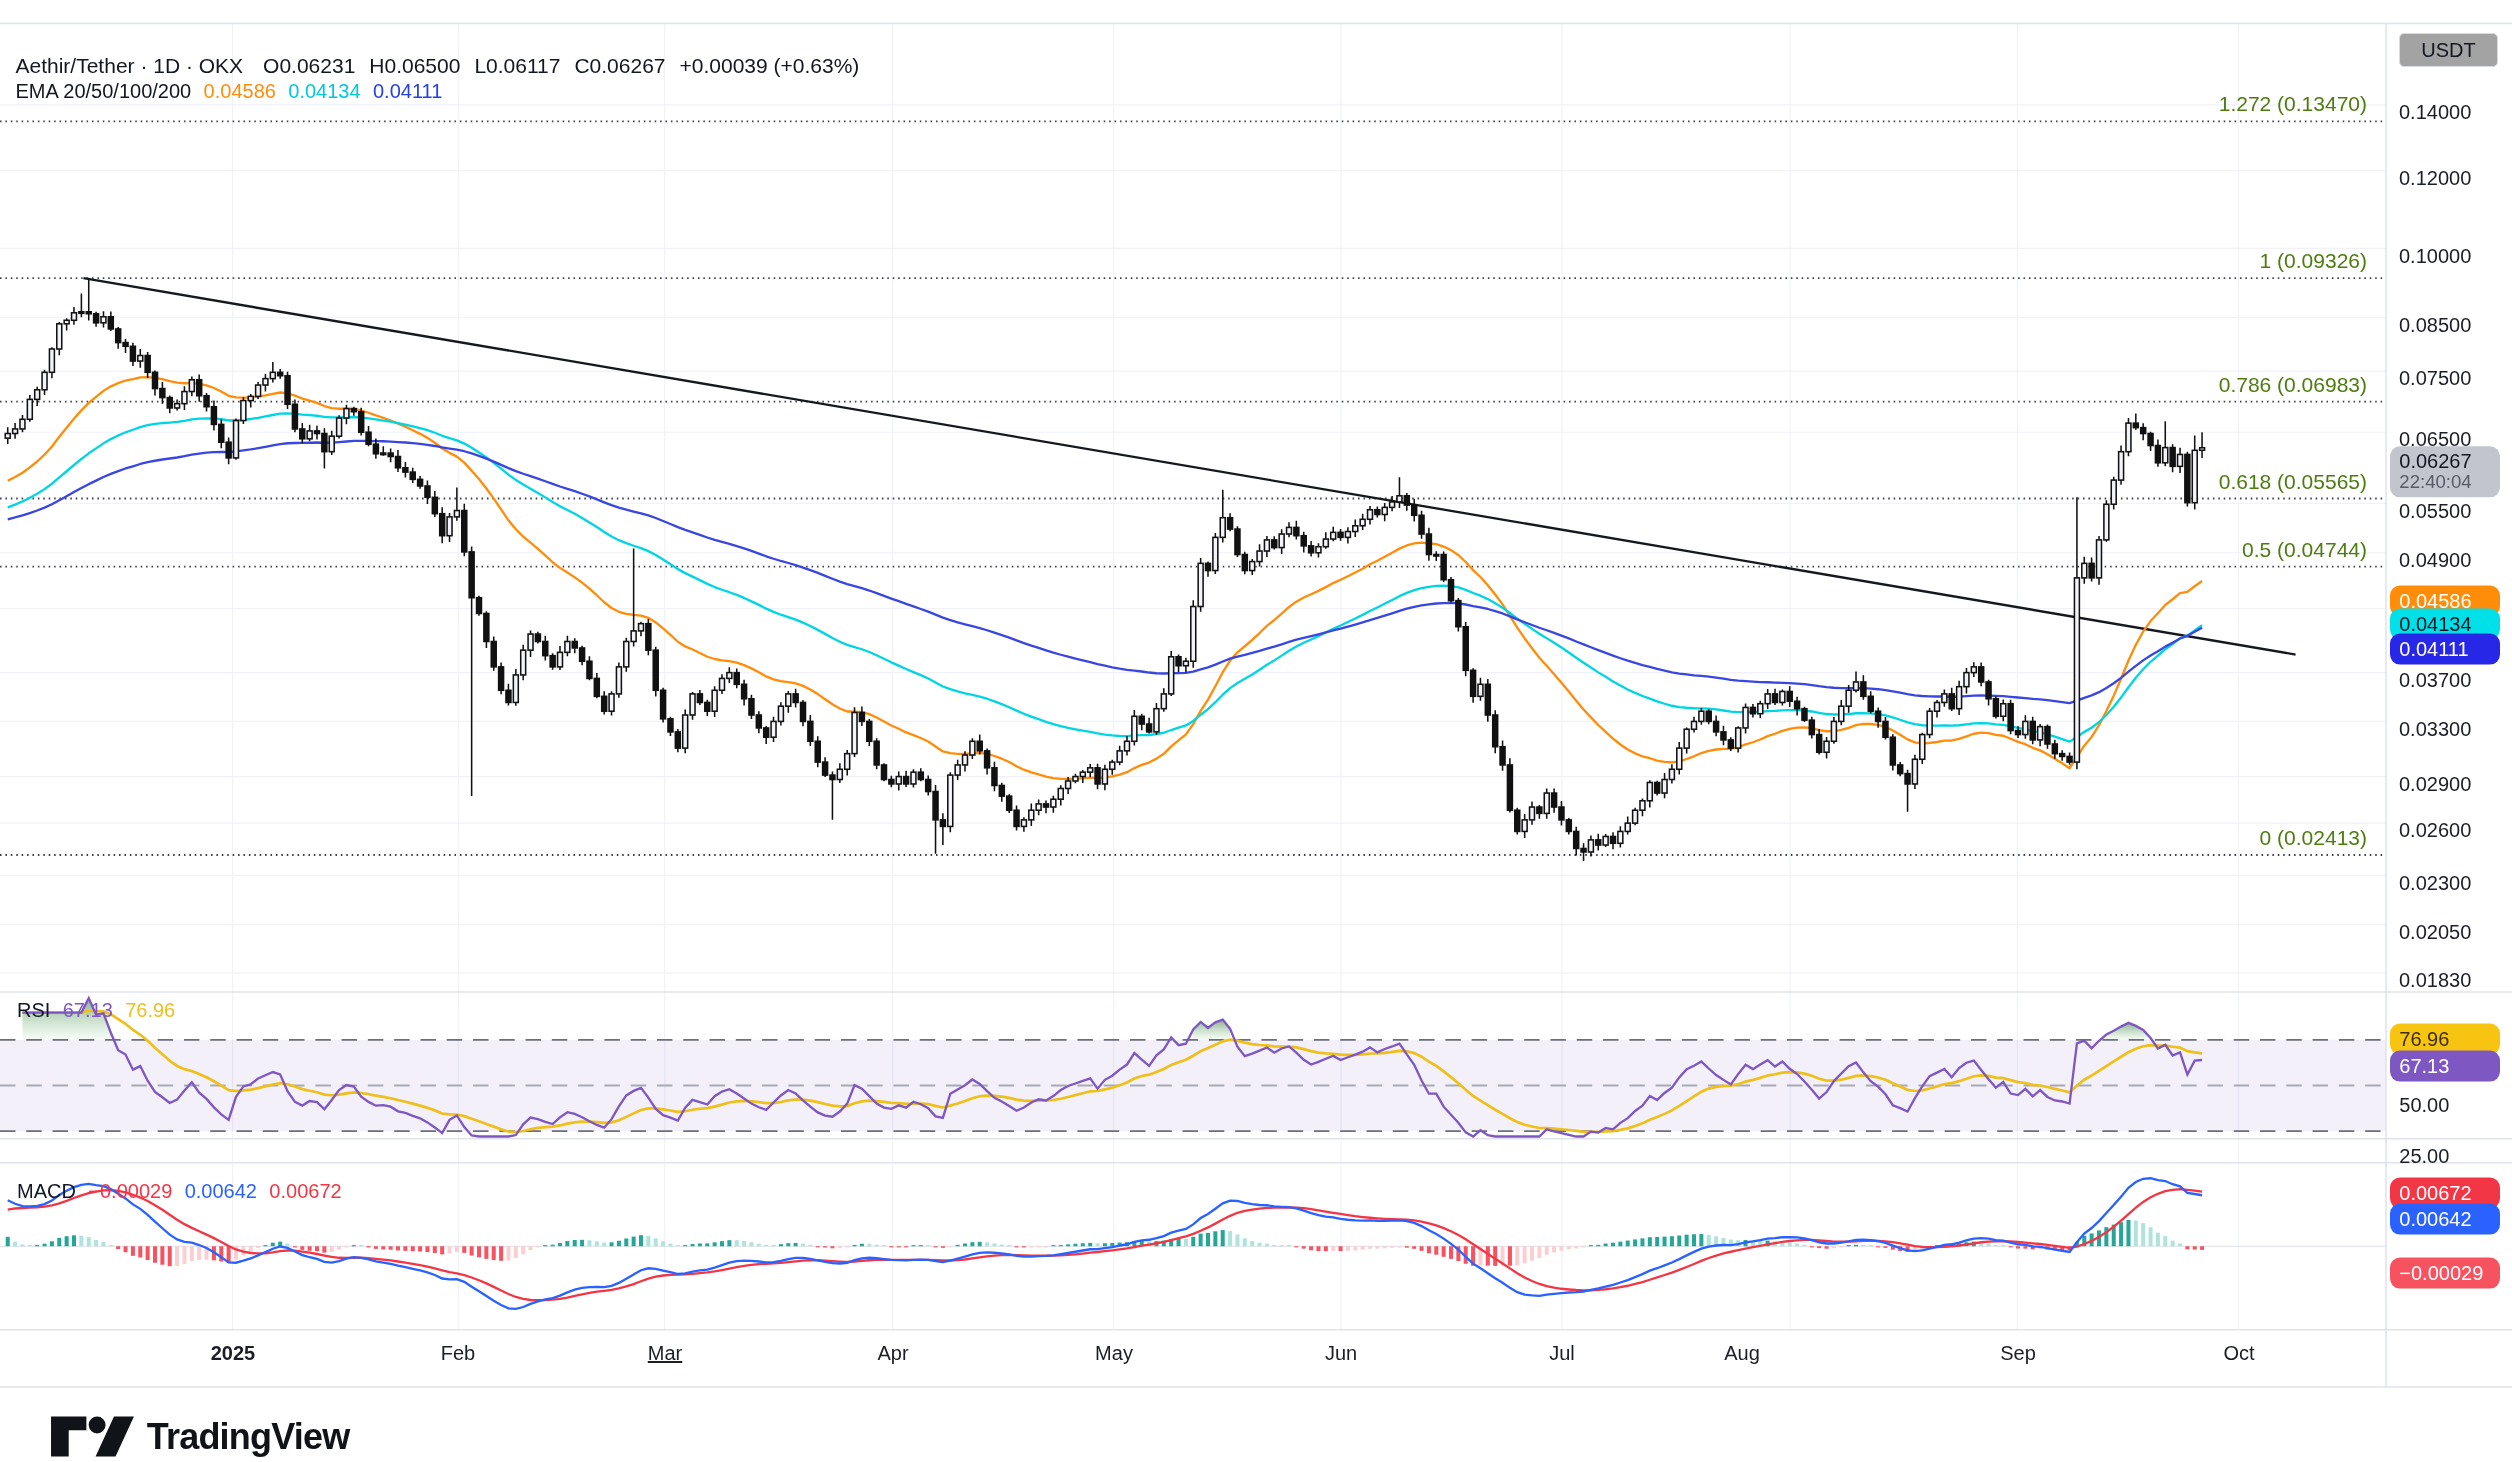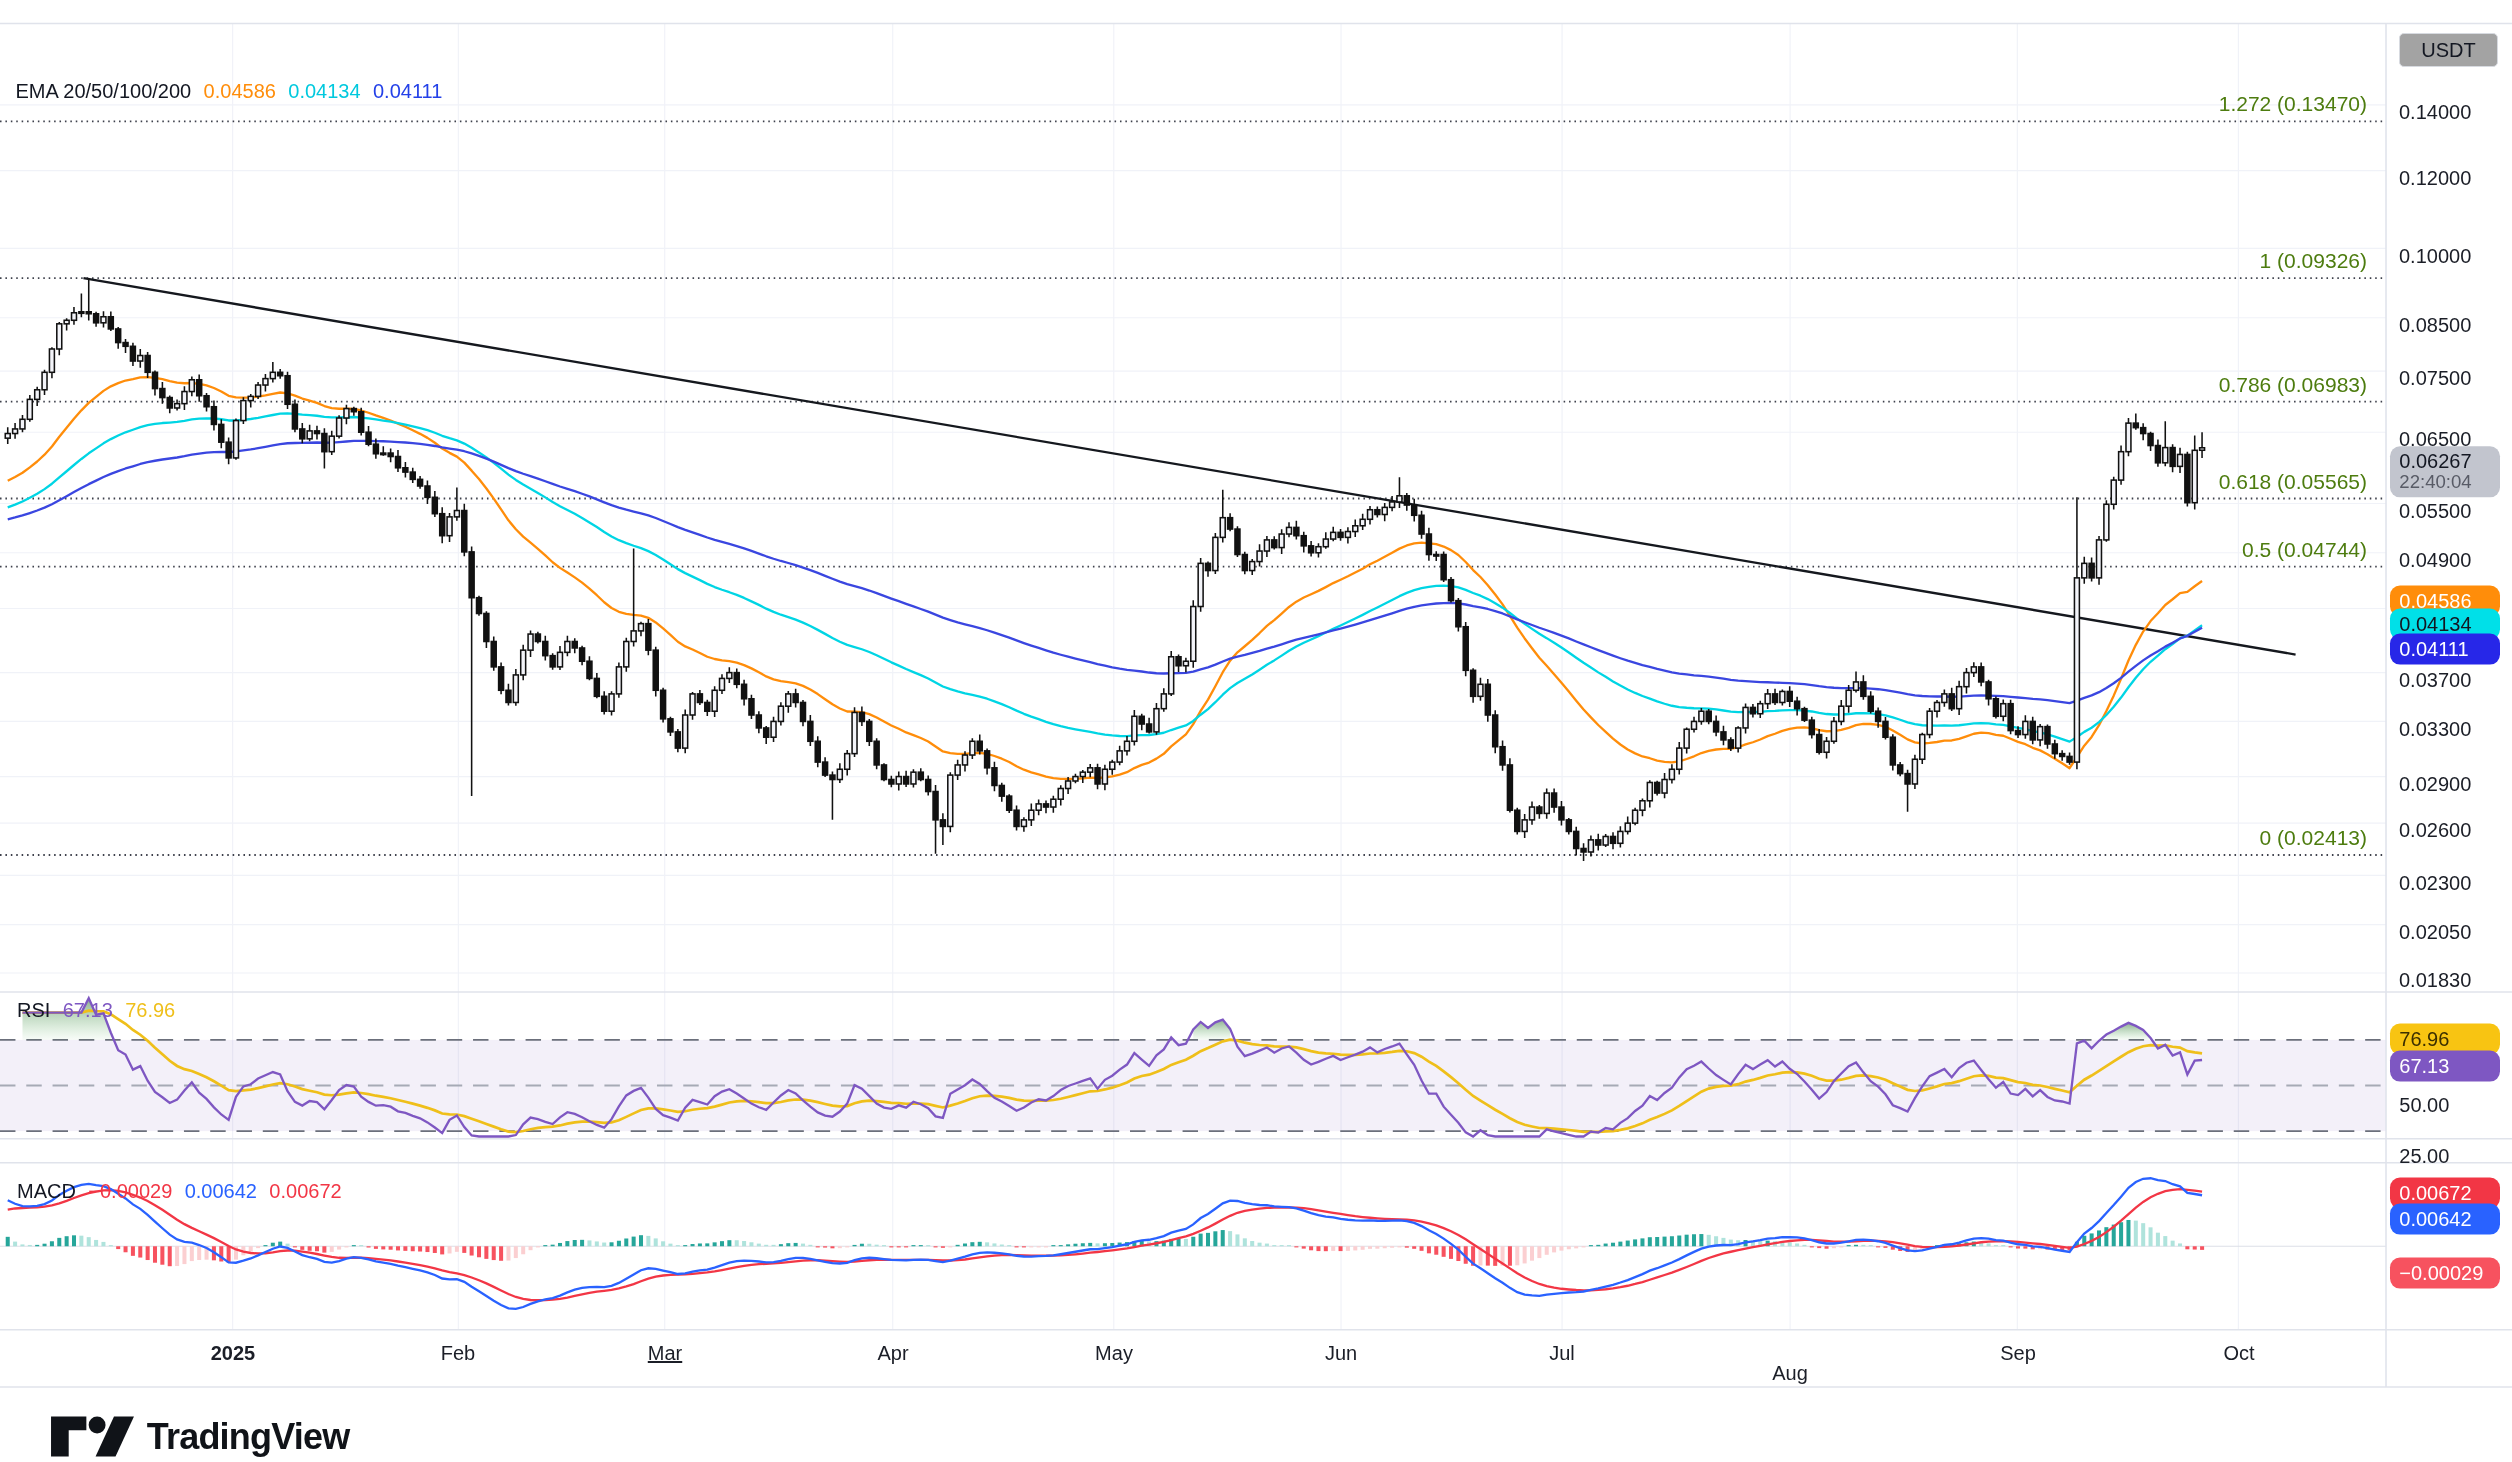--- a/index.html
+++ b/index.html
@@ -699,20 +699,28 @@
       <line x1="0" y1="30" x2="3250" y2="30" stroke="#E0E3EB" stroke-width="2"></line>
       <line x1="0" y1="1283" x2="3250" y2="1283" stroke="#E0E3EB" stroke-width="2"></line>
       <line x1="0" y1="1473" x2="3250" y2="1473" stroke="#E0E3EB" stroke-width="2"></line>
       <line x1="0" y1="1504" x2="3250" y2="1504" stroke="#E0E3EB" stroke-width="2"></line>
       <line x1="0" y1="1720" x2="3250" y2="1720" stroke="#E0E3EB" stroke-width="2"></line>
       <line x1="0" y1="1794" x2="3250" y2="1794" stroke="#E0E3EB" stroke-width="2"></line>
       <line x1="3087" y1="30" x2="3087" y2="1794" stroke="#E0E3EB" stroke-width="2"></line>
     </svg>
 
 
+<div class="abs row titleRow">
+  <span class="sym">Aethir/Tether · 1D · OKX</span>
+  <span>O0.06231</span>
+  <span>H0.06500</span>
+  <span>L0.06117</span>
+  <span>C0.06267</span>
+  <span>+0.00039 (+0.63%)</span>
+</div>
 
 <div class="abs row emaRow">
   <span>EMA 20/50/100/200</span>
   <span class="c-orange">0.04586</span>
   <span class="c-cyan">0.04134</span>
   <span class="c-blue">0.04111</span>
 </div>
 
 <div class="abs row rsiRow">
   <span>RSI</span>
@@ -779,18 +787,18 @@
     <div class="vbox" style="top: 1173px; background: rgb(242, 54, 69); color: rgb(255, 255, 255);">0.00672</div>
     <div class="vbox" style="top: 1199px; background: rgb(41, 98, 255); color: rgb(255, 255, 255);">0.00642</div>
     <div class="vbox" style="top: 1253px; background: rgb(247, 82, 95); color: rgb(255, 255, 255);">−0.00029</div>
     <div class="mon bold" style="left: 233px;">2025</div>
     <div class="mon" style="left: 458px;">Feb</div>
     <div class="mon" style="left: 665px; text-decoration: underline;">Mar</div>
     <div class="mon" style="left: 893px;">Apr</div>
     <div class="mon" style="left: 1114px;">May</div>
     <div class="mon" style="left: 1341px;">Jun</div>
     <div class="mon" style="left: 1562px;">Jul</div>
-    <div class="mon" style="left: 1790px; margin-top: 20px;">Aug</div>
+    <div class="mon" style="left: 1742px;">Aug</div>
     <div class="mon" style="left: 2018px;">Sep</div>
     <div class="mon" style="left: 2239px;">Oct</div>
 
 </div>
 
 
 </body></html>

